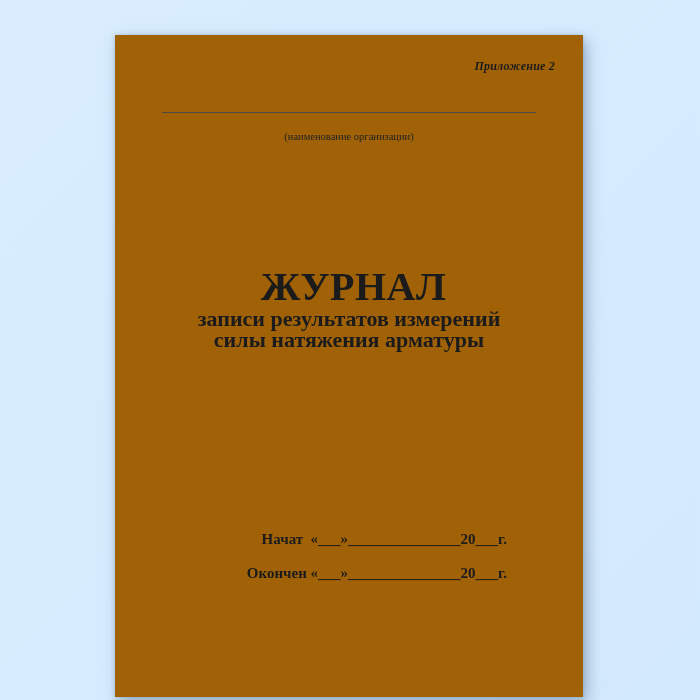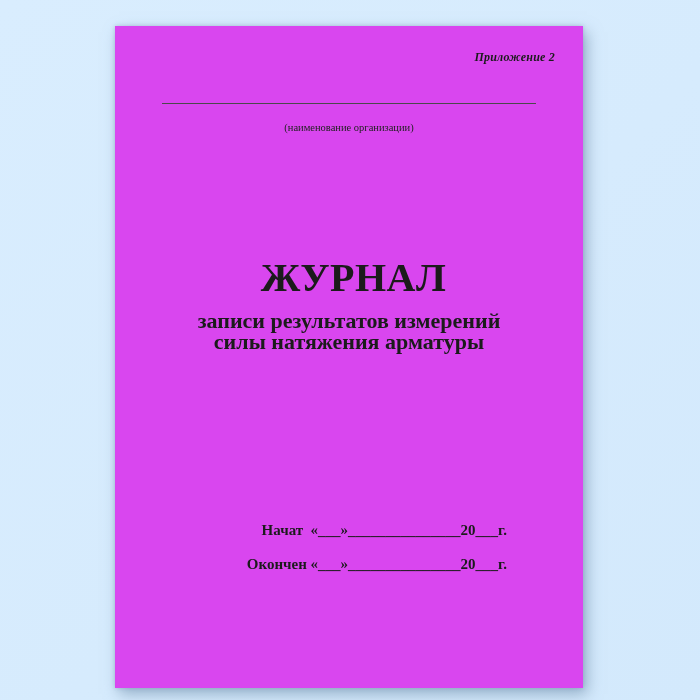--- a/index.html
+++ b/index.html
@@ -10,24 +10,24 @@
     overflow: hidden;
     font-family: "Liberation Serif", "DejaVu Serif", serif;
   }
   body {
     position: relative;
     background: linear-gradient(135deg, #d9edfe 0%, #d6ebfd 55%, #d3e9fc 100%);
   }
   .page {
     position: absolute;
     left: 115px;
-    top: 26px;
+    top: 35px;
     width: 468px;
     height: 662px;
-    background: #d946ef;
+    background: #a16207;
     box-shadow: 4px 6px 14px rgba(96, 128, 158, 0.55), 0 0 4px rgba(96, 128, 158, 0.35);
     color: #1b1b1b;
   }
   .appendix {
     position: absolute;
     top: 24px;
     right: 28px;
     font-size: 12px;
     font-weight: bold;
     font-style: italic;
@@ -59,21 +59,21 @@
     text-align: center;
   }
   .journal-title {
     font-size: 40px;
     font-weight: bold;
     line-height: 1.05;
     letter-spacing: 0.5px;
     padding-left: 9px;
   }
   .journal-subtitle {
-    margin-top: 11px;
+    margin-top: 0;
     font-size: 22px;
     font-weight: bold;
     line-height: 21px;
   }
   .dates-block {
     position: absolute;
     top: 497px;
     right: 76px;
     text-align: right;
     font-size: 15px;

